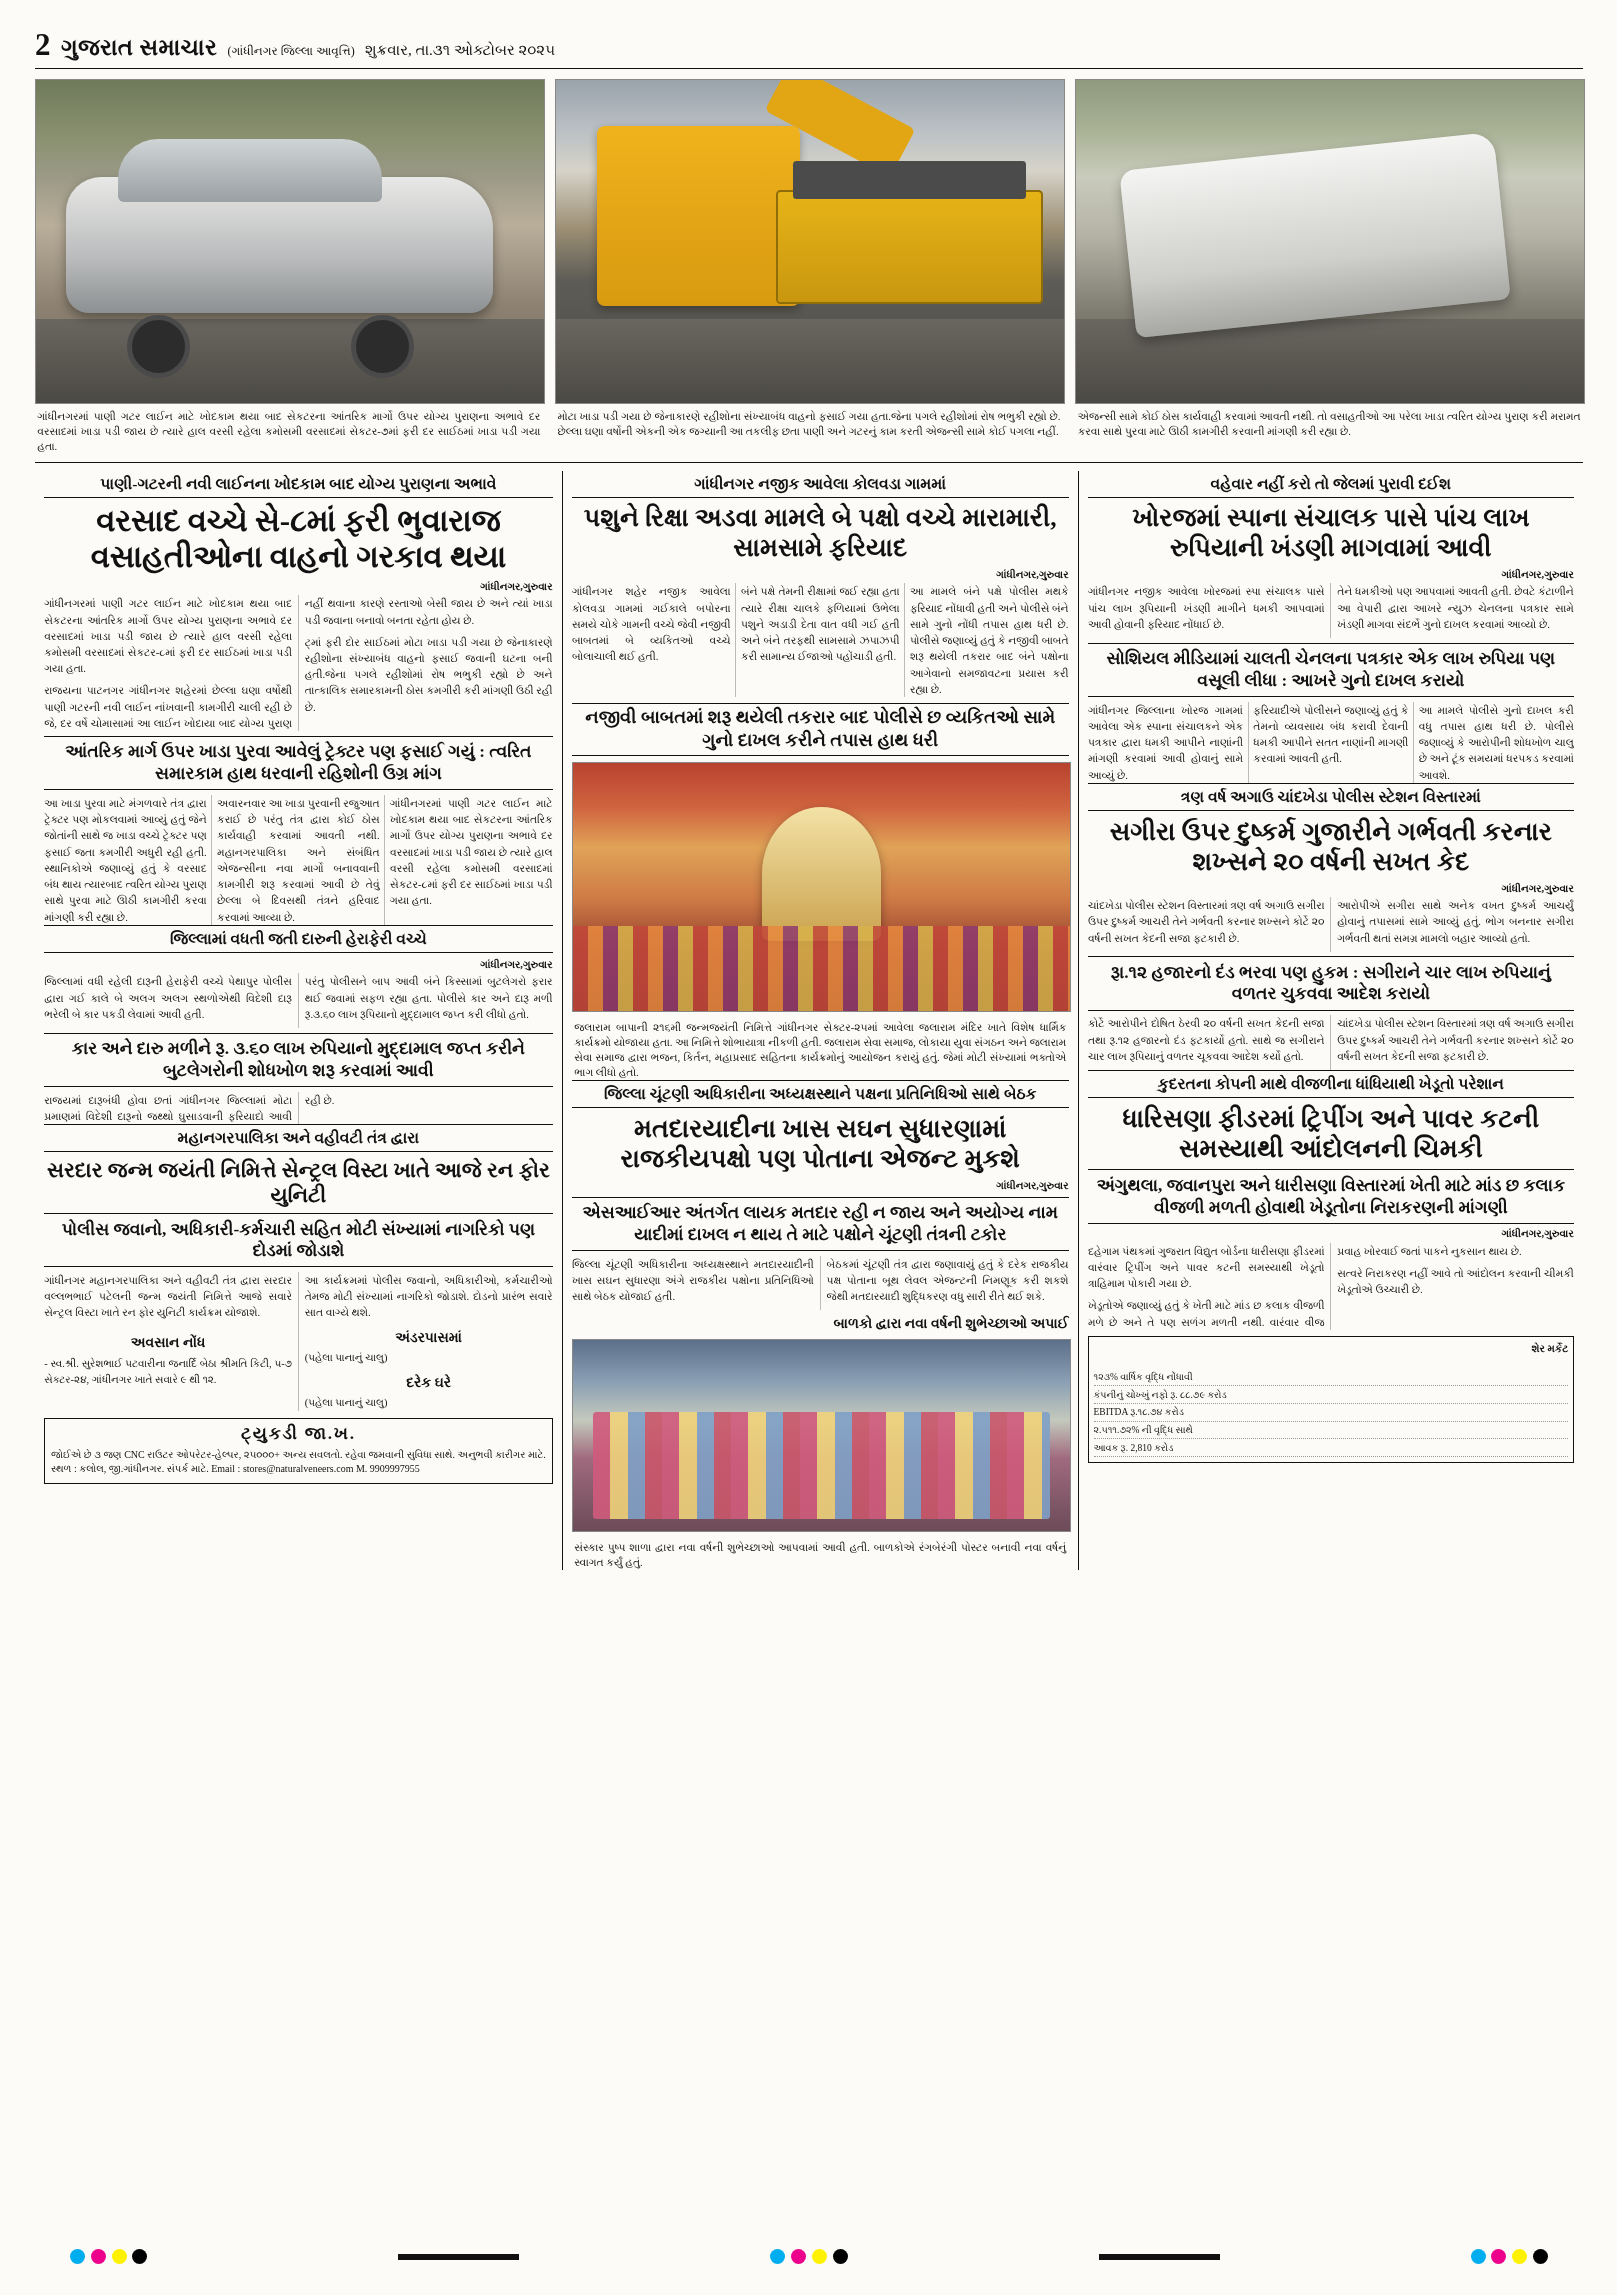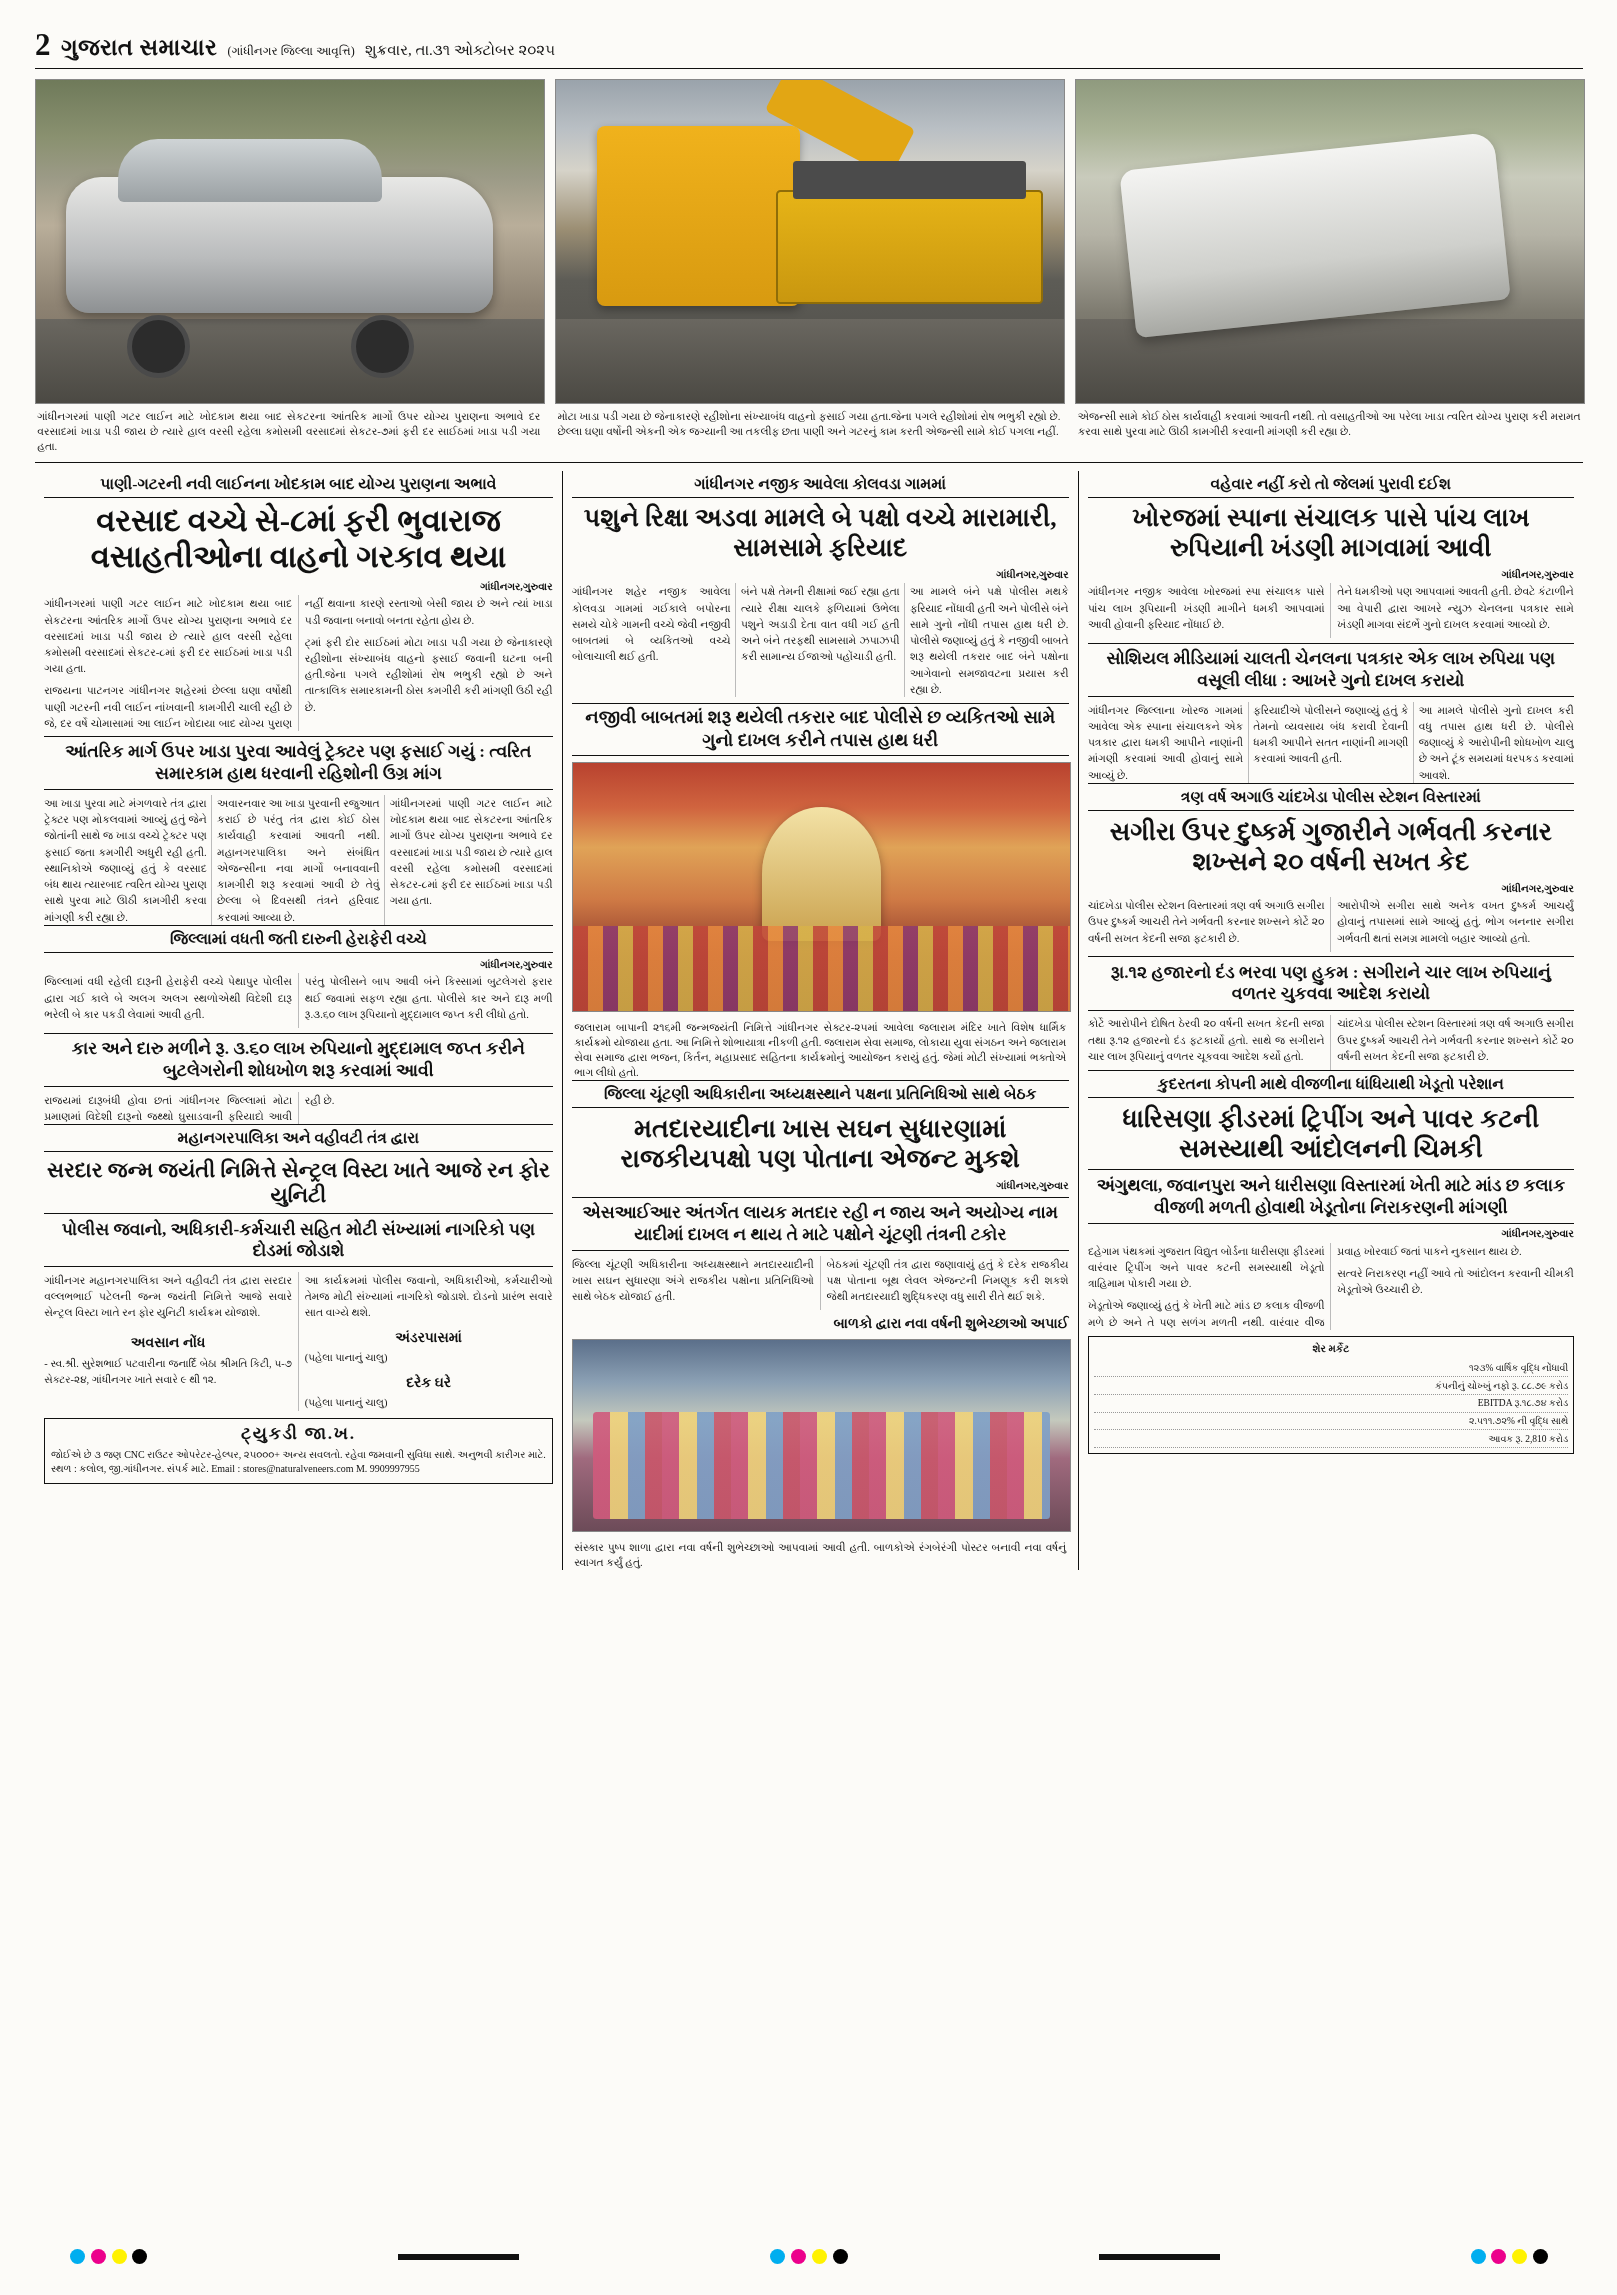--- a/index.html
+++ b/index.html
@@ -71,22 +71,22 @@
   .inline-photo2 .group{position:absolute;left:4%;right:4%;bottom:6%;height:56%;background:repeating-linear-gradient(90deg,#d05a7c 0 17.3px,#efd27a 17.3px 35px,#7fa0c6 35px 52px,#c9566a 52px 69px);opacity:.9;border-radius:3.5px;}
 
   .adbox{border:1.2px solid #111;padding:5.8px;margin-top:7px;}
   .adtitle{font-size:17.3px;font-weight:bold;text-align:center;letter-spacing:1.7px;margin-bottom:3.5px;}
   .adsmall{font-size:10px;line-height:1.45;text-align:justify;}
 
   .notebox{font-size:10.4px;line-height:1.5;}
   .noteheading{font-size:14px;font-weight:bold;text-align:center;margin:5.8px 0 2.3px;}
 
   .fintable{border:1.2px solid #111;padding:4.6px;font-size:9.5px;line-height:1.5;}
-  .fintitle{font-weight:bold;text-align:center;font-size:10.4px;margin-bottom:3px;}
-  .fintable .row{display:flex;justify-content:flex-end;border-bottom:0.6px dotted #999;padding:1.2px 0;}
+  .fintitle{font-weight:bold;text-align:right;font-size:10.4px;margin-bottom:12px;}
+  .fintable .row{display:flex;justify-content:flex-start;border-bottom:0.6px dotted #999;padding:1.2px 0;}
 
   .smallhead{font-size:14px;font-weight:bold;text-align:right;margin:4.6px 0 3.5px;line-height:1.3;}
 
   
   .regmarks{position:absolute;left:35px;right:35px;bottom:5.8px;display:flex;justify-content:space-between;align-items:center;}
   .dotset{display:flex;gap:5.8px;}
   .dot{width:15px;height:15px;border-radius:50%;}
   .bar{height:5.8px;width:121px;background:#111;}
 </style>
 </head>

